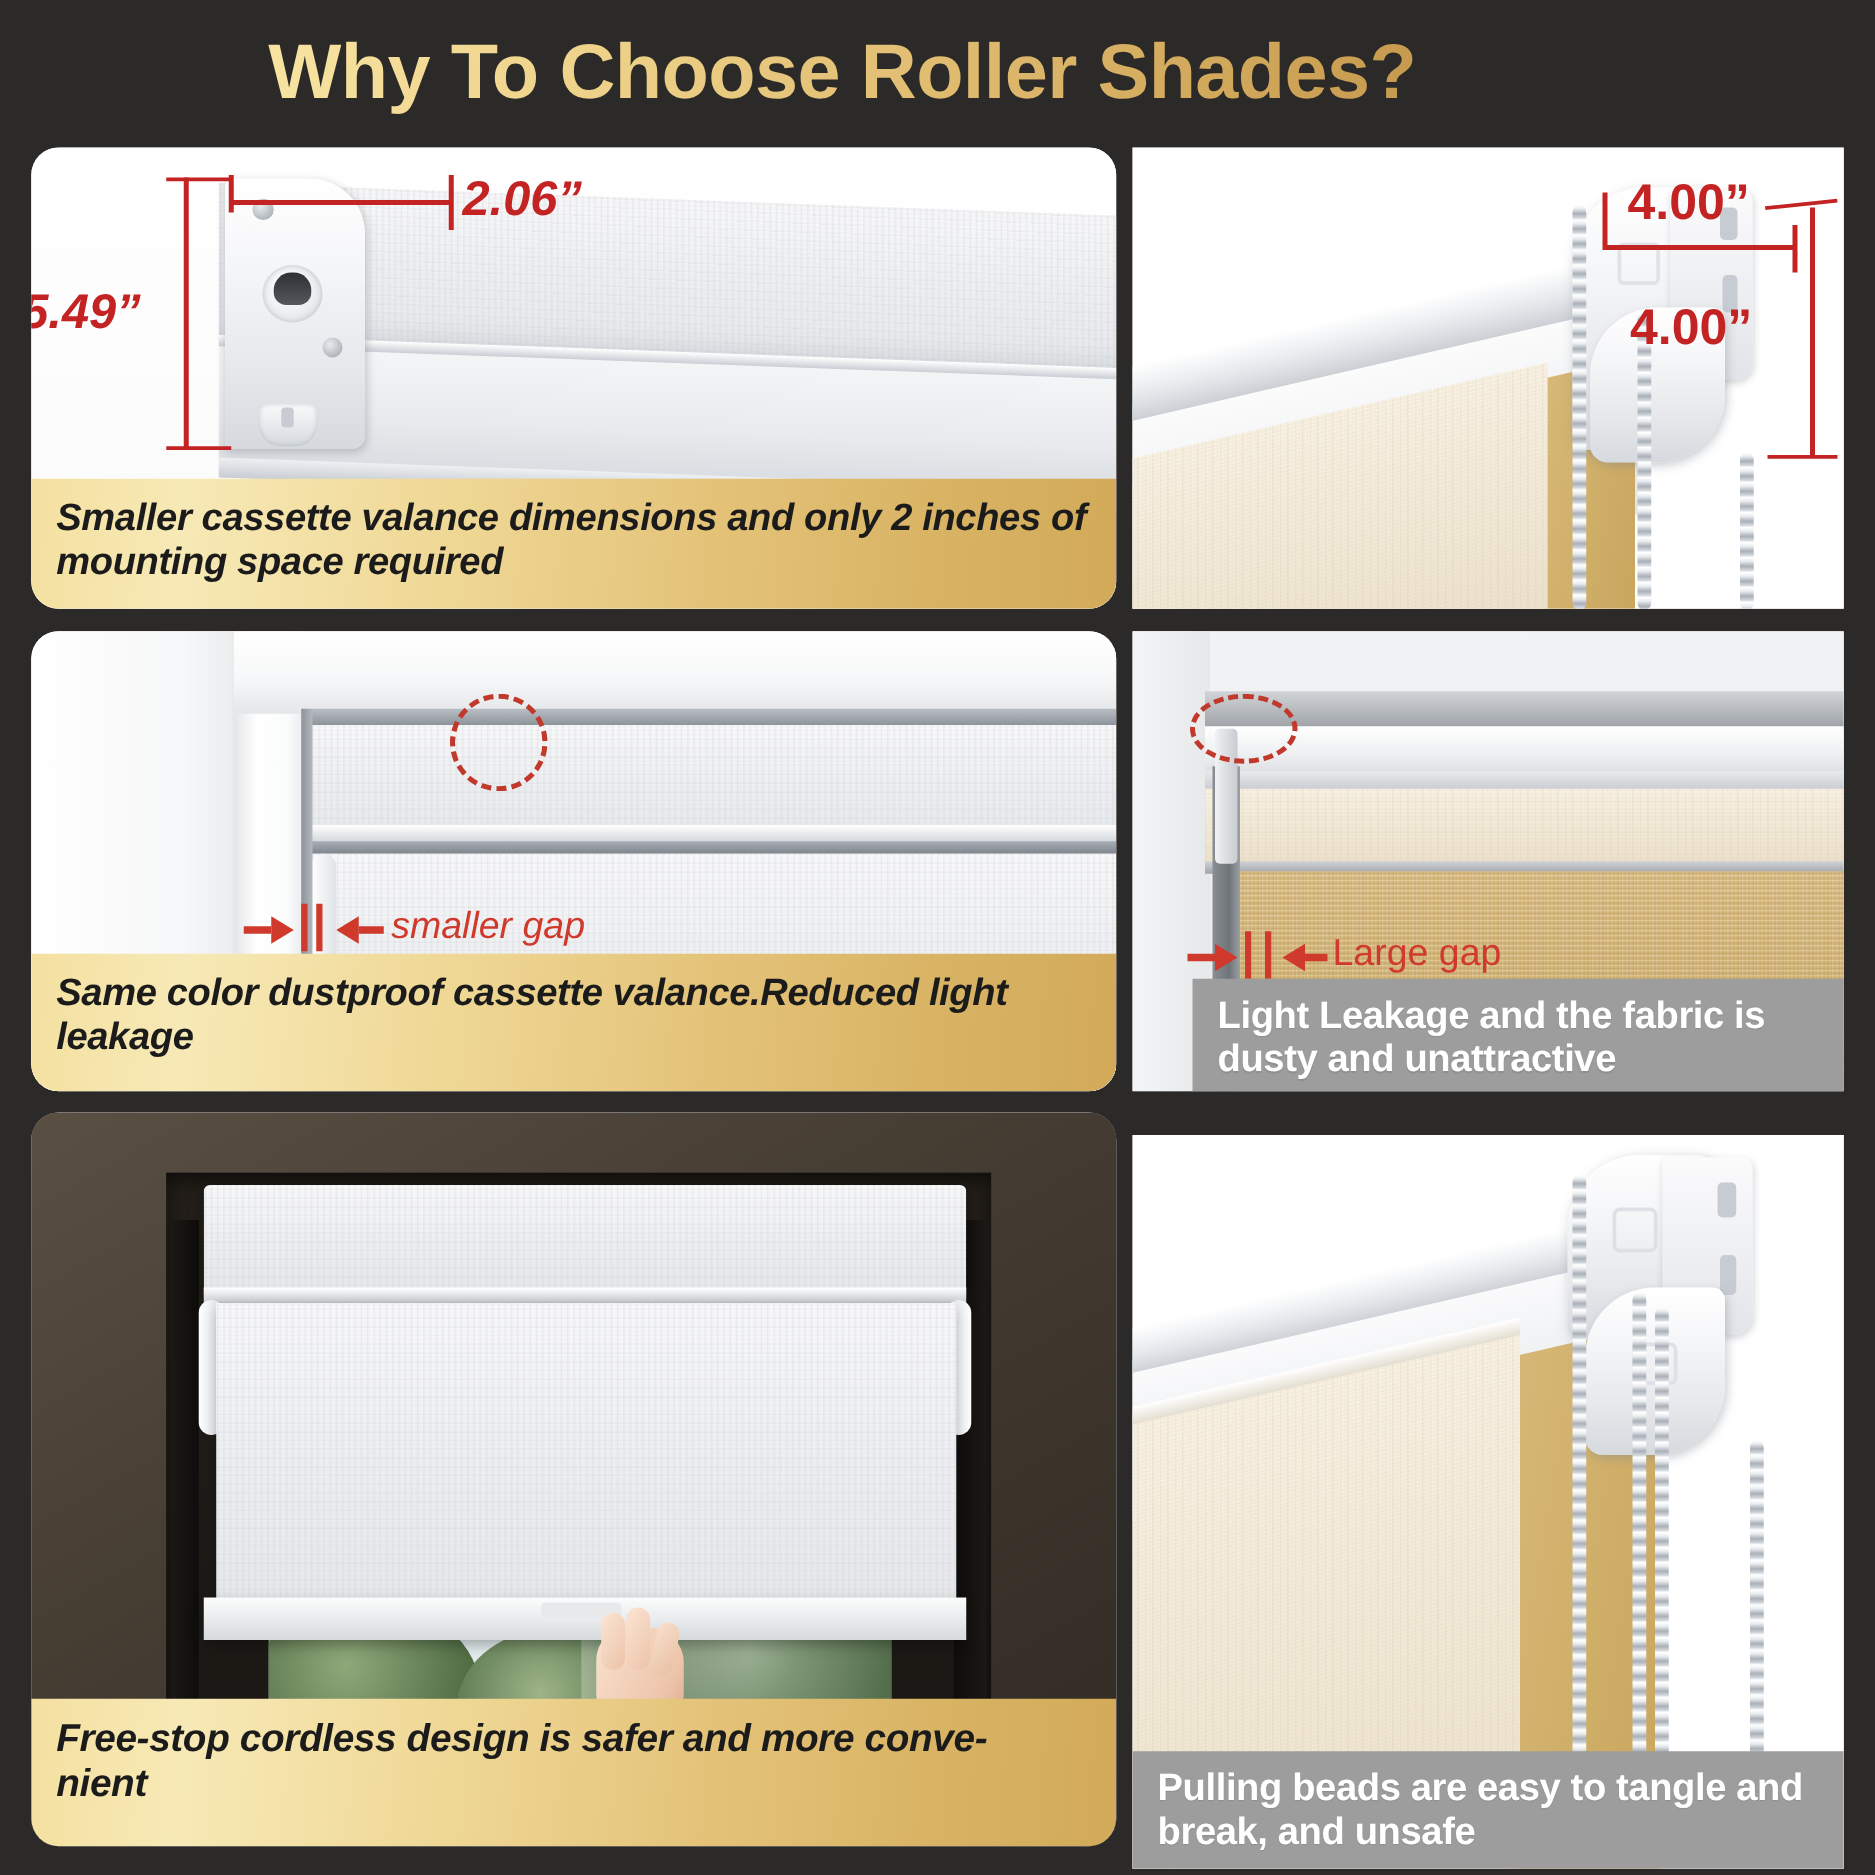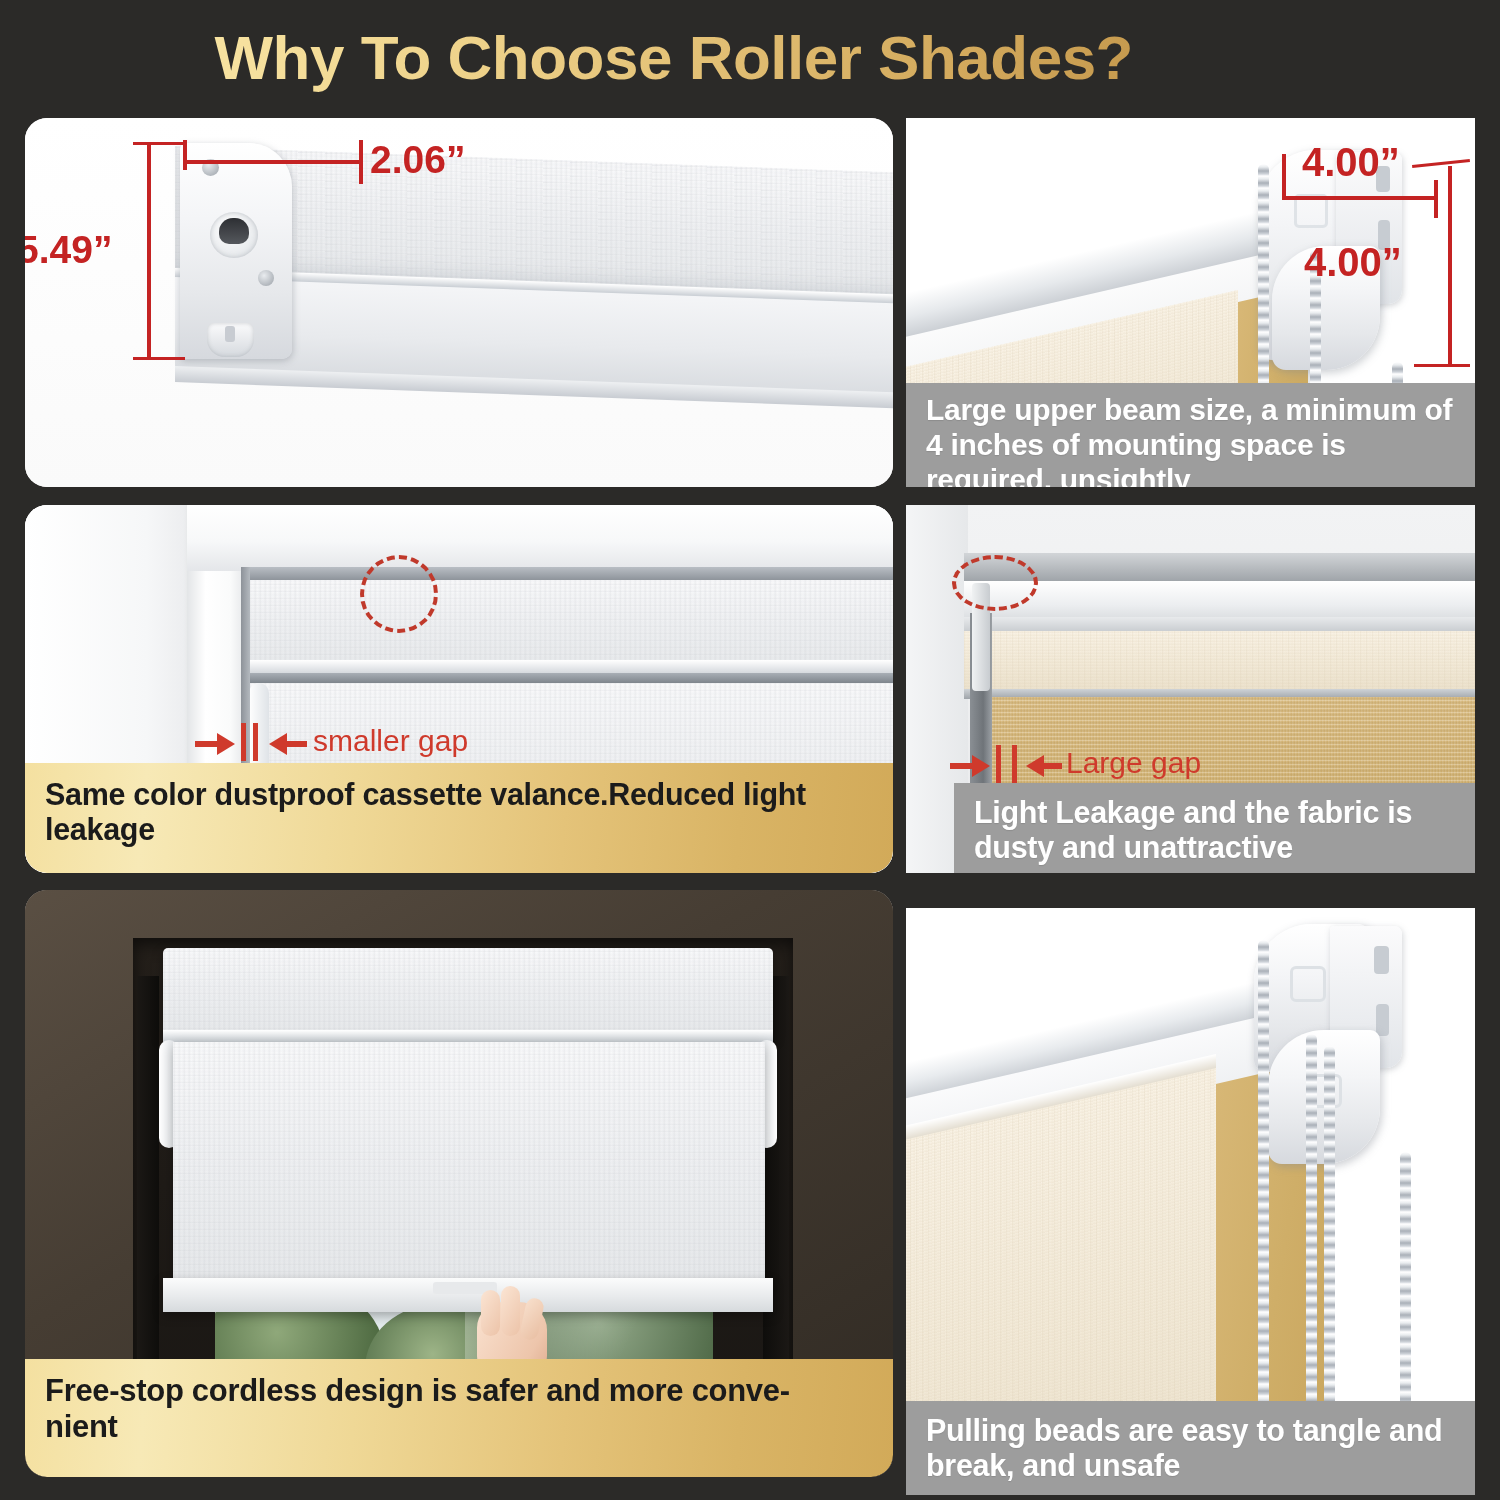--- a/index.html
+++ b/index.html
@@ -40,21 +40,21 @@
     text-align: right;
     -webkit-text-fill-color: transparent;
   }
 
   
   .panel {
     position: absolute;
     overflow: hidden;
     background: #ffffff;
   }
-  .panel.good  { border-radius: 22px; }
+  .panel.good  { border-radius: 22px; font-style: italic; }
   .panel.bad   { border-radius: 0; }
 
   .panel-img {
     position: absolute;
     left: 0; top: 0; right: 0; bottom: 0;
     overflow: hidden;
   }
 
   
   .caption {
@@ -233,20 +233,21 @@
       <div class="dim-line" style="left:158px; top:22px; width:4px; height:30px;"></div>
       <div class="dim-line" style="left:334px; top:22px; width:4px; height:44px;"></div>
       <div class="dim-label" style="left:345px; top:20px; font-size:39px;">2.06”</div>
 
       <div class="dim-line" style="left:122px; top:24px; width:4px; height:218px;"></div>
       <div class="dim-line" style="left:108px; top:24px; width:52px; height:3px;"></div>
       <div class="dim-line" style="left:108px; top:239px; width:52px; height:3px;"></div>
       <div class="dim-label" style="left:-8px; top:110px; font-size:39px;">5.49”</div>
     </div>
 
+    <div class="caption gold noselect" style="height:104px;">Smaller cassette valance dimensions and only 2 inches of mounting space required</div>
   </div>
 
   <div class="panel bad" style="left:906px; top:118px; width:569px; height:369px;">
     <div class="panel-img" style="background:#ffffff;">
 
       <div class="fab-white" style="position:absolute; left:-20px; top:112px; width:430px; height:180px;
                   transform:skewY(-13deg); transform-origin:right top;
                   background:linear-gradient(180deg,#fdfdfd,#eceef0 60%,#e2e5e8);"></div>
       <div style="position:absolute; left:-20px; top:80px; width:430px; height:44px;
                   transform:skewY(-13deg); transform-origin:right top;
@@ -287,21 +288,20 @@
       <div class="dim-line" style="left:376px; top:36px; width:4px; height:46px;"></div>
       <div class="dim-line" style="left:528px; top:62px; width:4px; height:38px;"></div>
       <div class="dim-label" style="left:396px; top:22px; font-size:40px;">4.00”</div>
 
       <div class="dim-line" style="left:542px; top:48px; width:4px; height:200px;"></div>
       <div class="dim-line" style="left:506px; top:44px; width:58px; height:3px; transform:rotate(-6deg);"></div>
       <div class="dim-line" style="left:508px; top:246px; width:56px; height:3px;"></div>
       <div class="dim-label" style="left:398px; top:122px; font-size:40px;">4.00”</div>
     </div>
 
-    <div class="caption gray noselect" style="height:104px; font-size:30px; padding-top:10px;">Large upper beam size, a minimum of 4 inches of mounting space is required, unsightly</div>
   </div>
 
   <div class="panel good" style="left:25px; top:505px; width:868px; height:368px;">
     <div class="panel-img" style="background:#f7f8f9;">
 
       <div style="position:absolute; left:0; top:0; width:175px; height:100%;
                   background:linear-gradient(90deg,#ffffff 0%,#f6f7f8 70%,#e9eaec 100%);"></div>
       <div style="position:absolute; left:162px; top:0; width:62px; height:100%;
                   background:linear-gradient(90deg,#e3e5e7 0%,#ffffff 30%,#fafbfb 70%,#e0e2e5 100%);
                   box-shadow:2px 0 5px rgba(180,185,190,.35);"></div>

